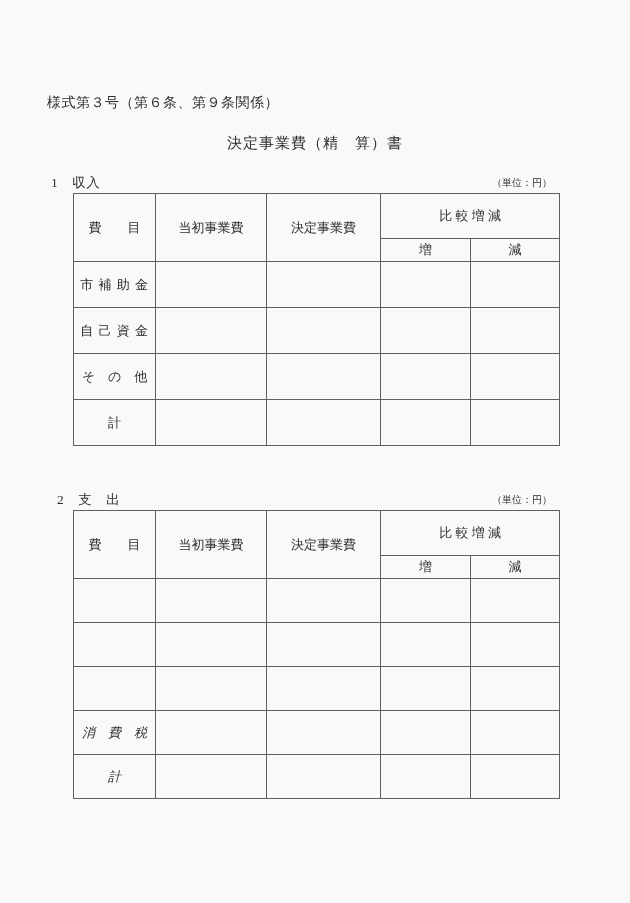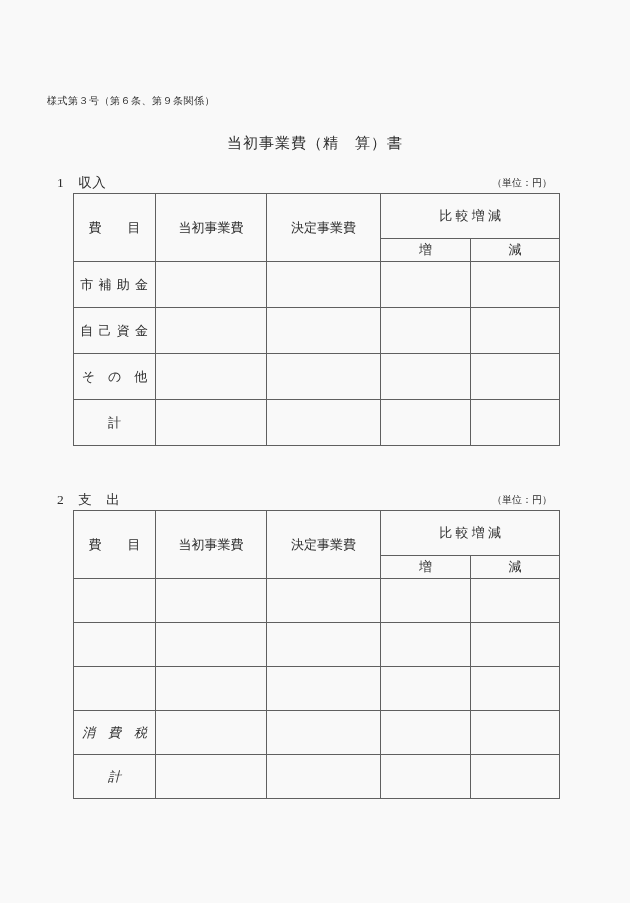--- a/index.html
+++ b/index.html
@@ -7,31 +7,31 @@
     width:630px;height:903px;
     background:#f9f9f9;
     font-family:"Liberation Serif","DejaVu Serif",serif;
     color:#2e2e2e;
     position:relative;
     overflow:hidden;
   }
   .abs{position:absolute;}
   .form-number{
     left:47px;top:94px;
-    font-size:10px;letter-spacing:0.5px;
+    font-size:14px;letter-spacing:0.5px;
   }
   .doc-title{
     left:0;right:0;top:134px;
     text-align:center;
     font-size:15px;letter-spacing:1px;
   }
   .section-label{
     font-size:13.5px;letter-spacing:0.5px;
   }
-  .sec1{left:57px;top:174px;}
+  .sec1{left:51px;top:174px;}
   .sec2{left:57px;top:491px;text-align:center;}
   .unit-note{
     font-size:10px;
   }
   .unit1{right:78px;top:176px;}
   .unit2{right:78px;top:493px;}
   table.budget{
     border-collapse:collapse;
     table-layout:fixed;
     width:486px;
@@ -51,21 +51,21 @@
   tr.head-main{height:45px;}
   tr.head-sub td, tr.head-sub th{height:22px;}
   .t1 tbody tr{height:46px;}
   .t2 tbody tr{height:44px;font-style:italic;}
   .ls1{letter-spacing:1px;font-family:Liberation Serif, serif;}
 </style>
 </head>
 <body>
 
 <div class="abs form-number">様式第３号（第６条、第９条関係）</div>
-<div class="abs doc-title">当初事業費（精　算）書</div>
+<div class="abs doc-title">決定事業費（精　算）書</div>
 
 <div class="abs section-label sec1">1　収入</div>
 <div class="abs unit-note unit1">（単位：円）</div>
 
 <table class="abs budget t1">
   <colgroup>
     <col style="width:82px">
       <col style="width:111px">
       <col style="width:114px">
       <col style="width:90px">

